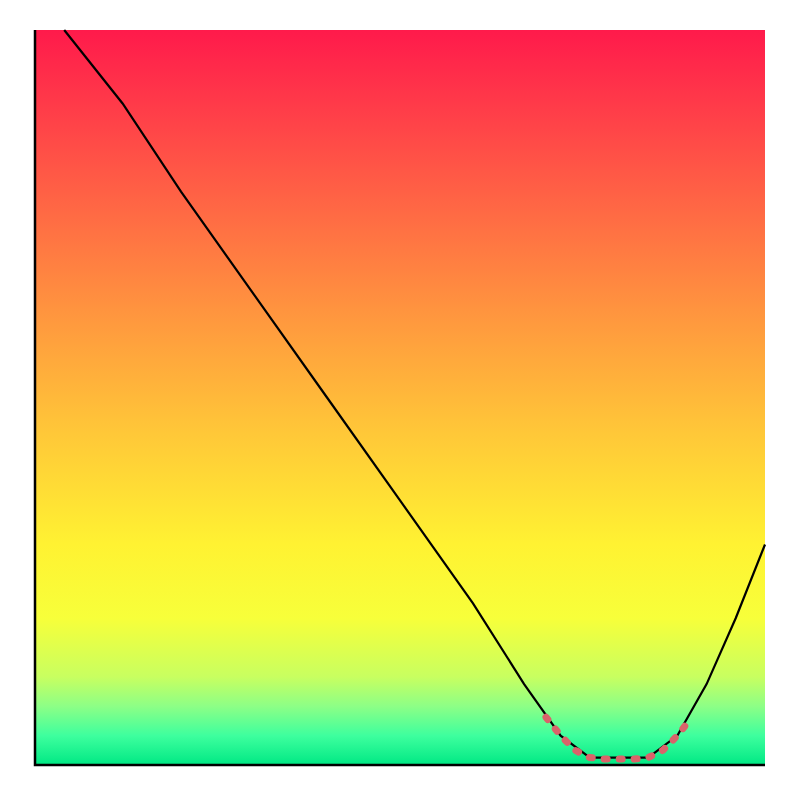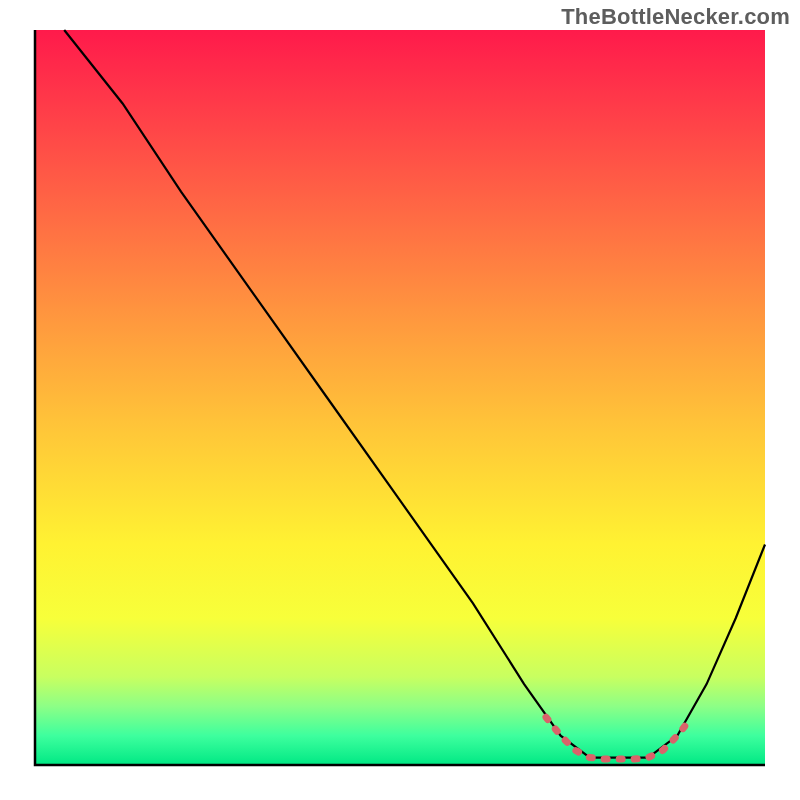--- a/index.html
+++ b/index.html
@@ -52,14 +52,13 @@
     </defs>
 
     <rect id="plot-rect" fill="url(#bg-grad)" x="35" y="30" width="730" height="735"></rect>
 
     <path id="axes" stroke="#000000" stroke-width="2.5" fill="none" d="M 35 30 L 35 765 L 765 765"></path>
 
     <path id="main-curve" stroke="#000000" stroke-width="2.2" fill="none" d="M 64.2 30.0 L 122.6 103.5 L 181.0 191.7 L 254.0 294.6 L 327.0 397.5 L 400.0 500.4 L 473.0 603.3 L 524.1 684.1 L 560.6 735.6 L 589.8 757.6 L 619.0 757.6 L 648.2 757.6 L 677.4 735.6 L 706.6 684.1 L 735.8 618.0 L 765.0 544.5"></path>
 
     <path id="highlight-curve" stroke="#d9636a" stroke-width="7" stroke-linecap="round" stroke-dasharray="3 12" fill="none" d="M 546.0 717.2 L 560.6 735.6 L 575.2 750.3 L 589.8 757.6 L 604.4 759.1 L 619.0 759.1 L 633.6 759.1 L 648.2 757.6 L 662.8 750.3 L 677.4 735.6 L 692.0 717.2"></path>
   </svg>
-  <div class="watermark">TheBottleNecker.com</div>
 </div>
 
 </body></html>

